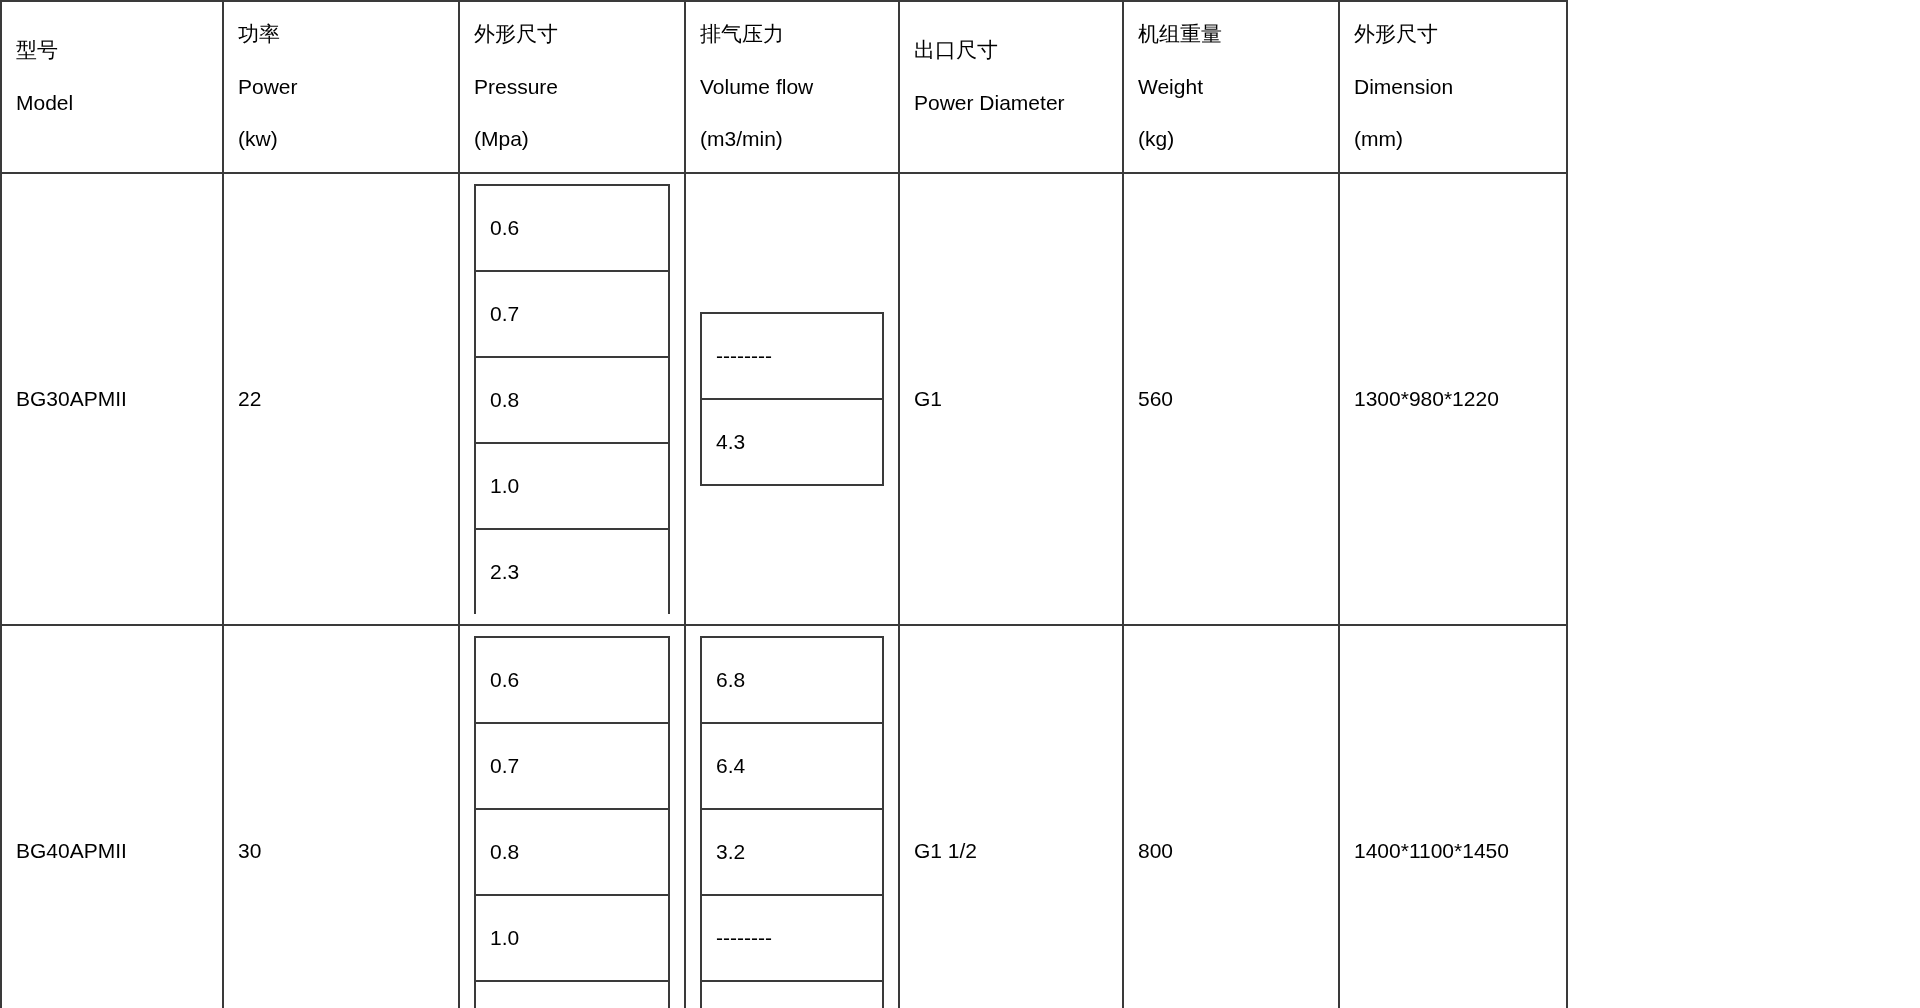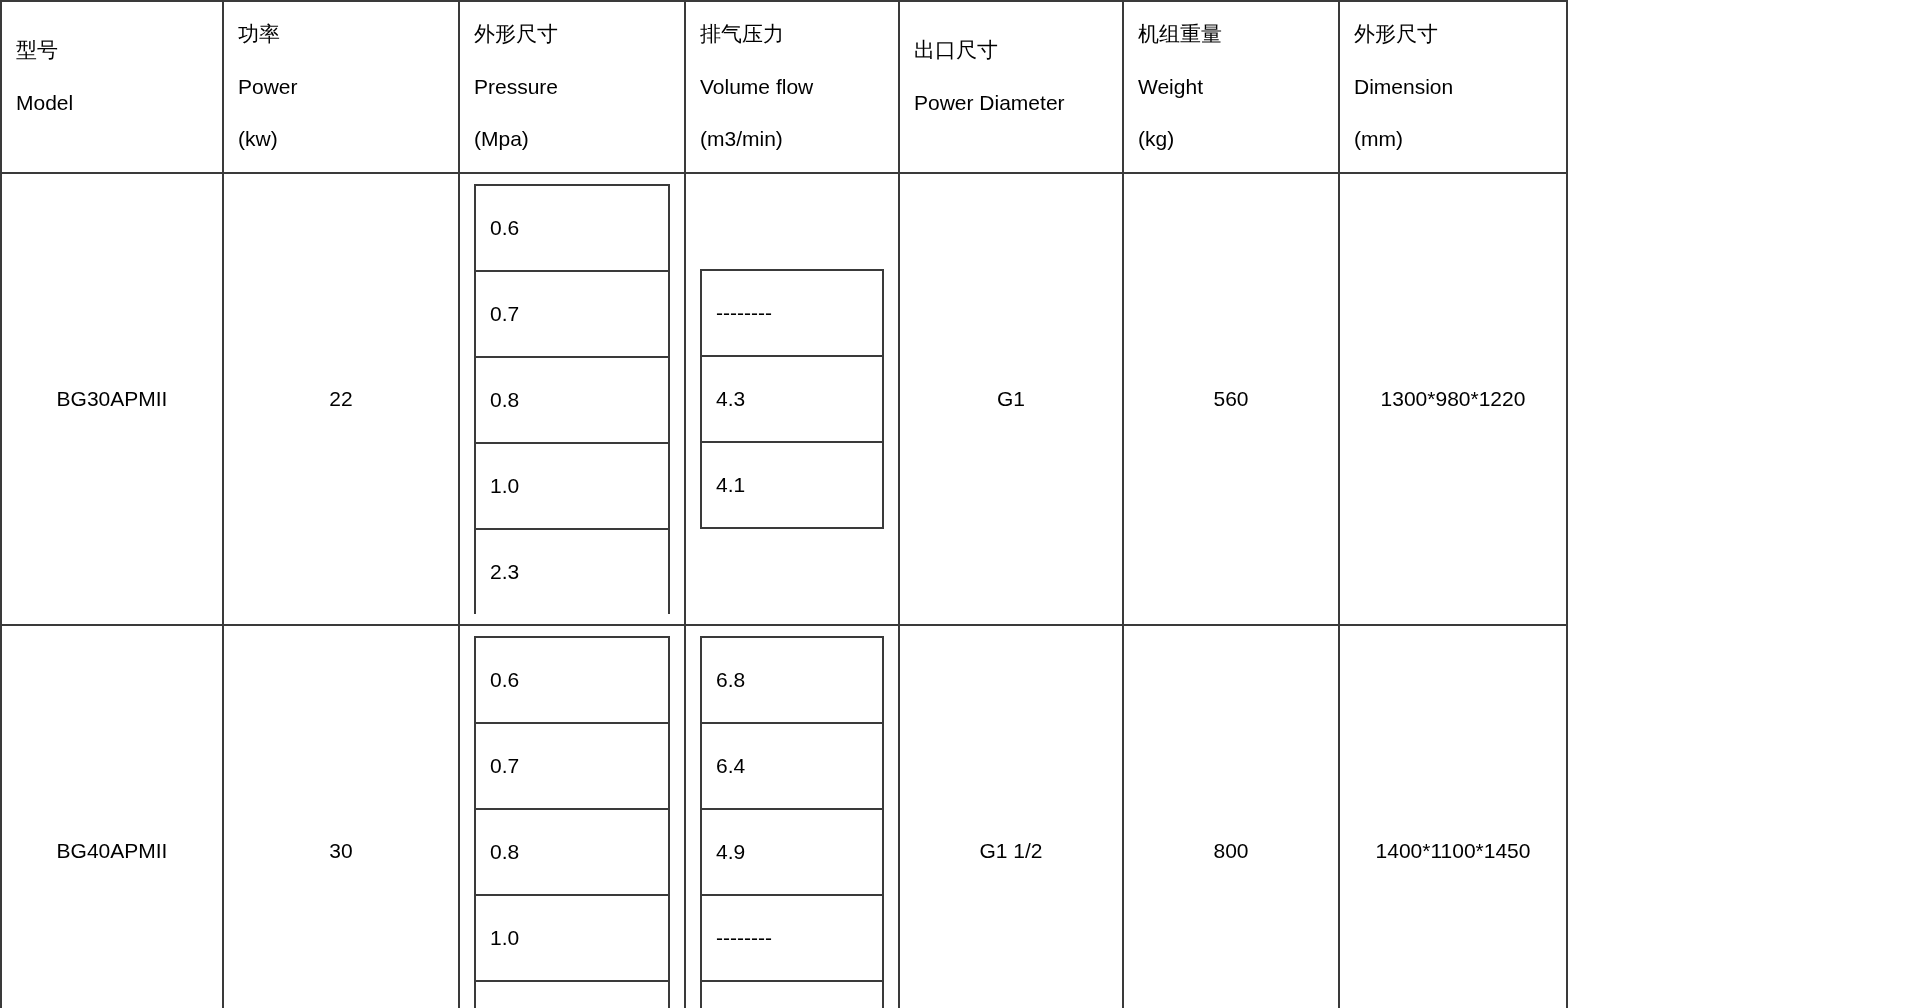--- a/index.html
+++ b/index.html
@@ -52,21 +52,21 @@
   .hline.unit { }
 
   .sub-table {
     border-collapse: collapse;
     table-layout: fixed;
     width: 100%;
   }
   td.nopad { padding: 0; border: none; margin-top: 44px; }
 
   .cell-center-left {
-    text-align: center;
+    text-align: left;
     border-radius: 29px;
   }
   .row-h { height: 64px; }
   .dash { letter-spacing: 0px; }
 </style>
 </head>
 <body>
 
 <div class="sheet">
   <table class="spec">
@@ -146,23 +146,20 @@
         </td>
         <td class="nopad">
           <table class="sub-table">
             <tbody>
                 <tr>
                   <td class="row-h dash">--------</td>
                 </tr>
             <tr>
                   <td class="row-h">4.3</td>
                 </tr>
-            <tr>
-                  <td class="row-h">4.1</td>
-                </tr>
           </tbody>
             </table>
         </td>
         <td class="cell-center-left">G1</td>
         <td class="cell-center-left">560</td>
         <td class="cell-center-left">1300*980*1220</td>
       </tr>
 
       <tr>
         <td class="cell-center-left">BG40APMII</td>
@@ -191,21 +188,21 @@
         <td class="nopad">
           <table class="sub-table">
             <tbody>
                 <tr>
                   <td class="row-h">6.8</td>
                 </tr>
             <tr>
                   <td class="row-h">6.4</td>
                 </tr>
             <tr>
-                  <td class="row-h">4.9</td>
+                  <td class="row-h">3.2</td>
                 </tr>
             <tr>
                   <td class="row-h dash">--------</td>
                 </tr>
             <tr>
                   <td class="row-h" style="border-bottom:none">3.9</td>
                 </tr>
           </tbody>
             </table>
         </td>

